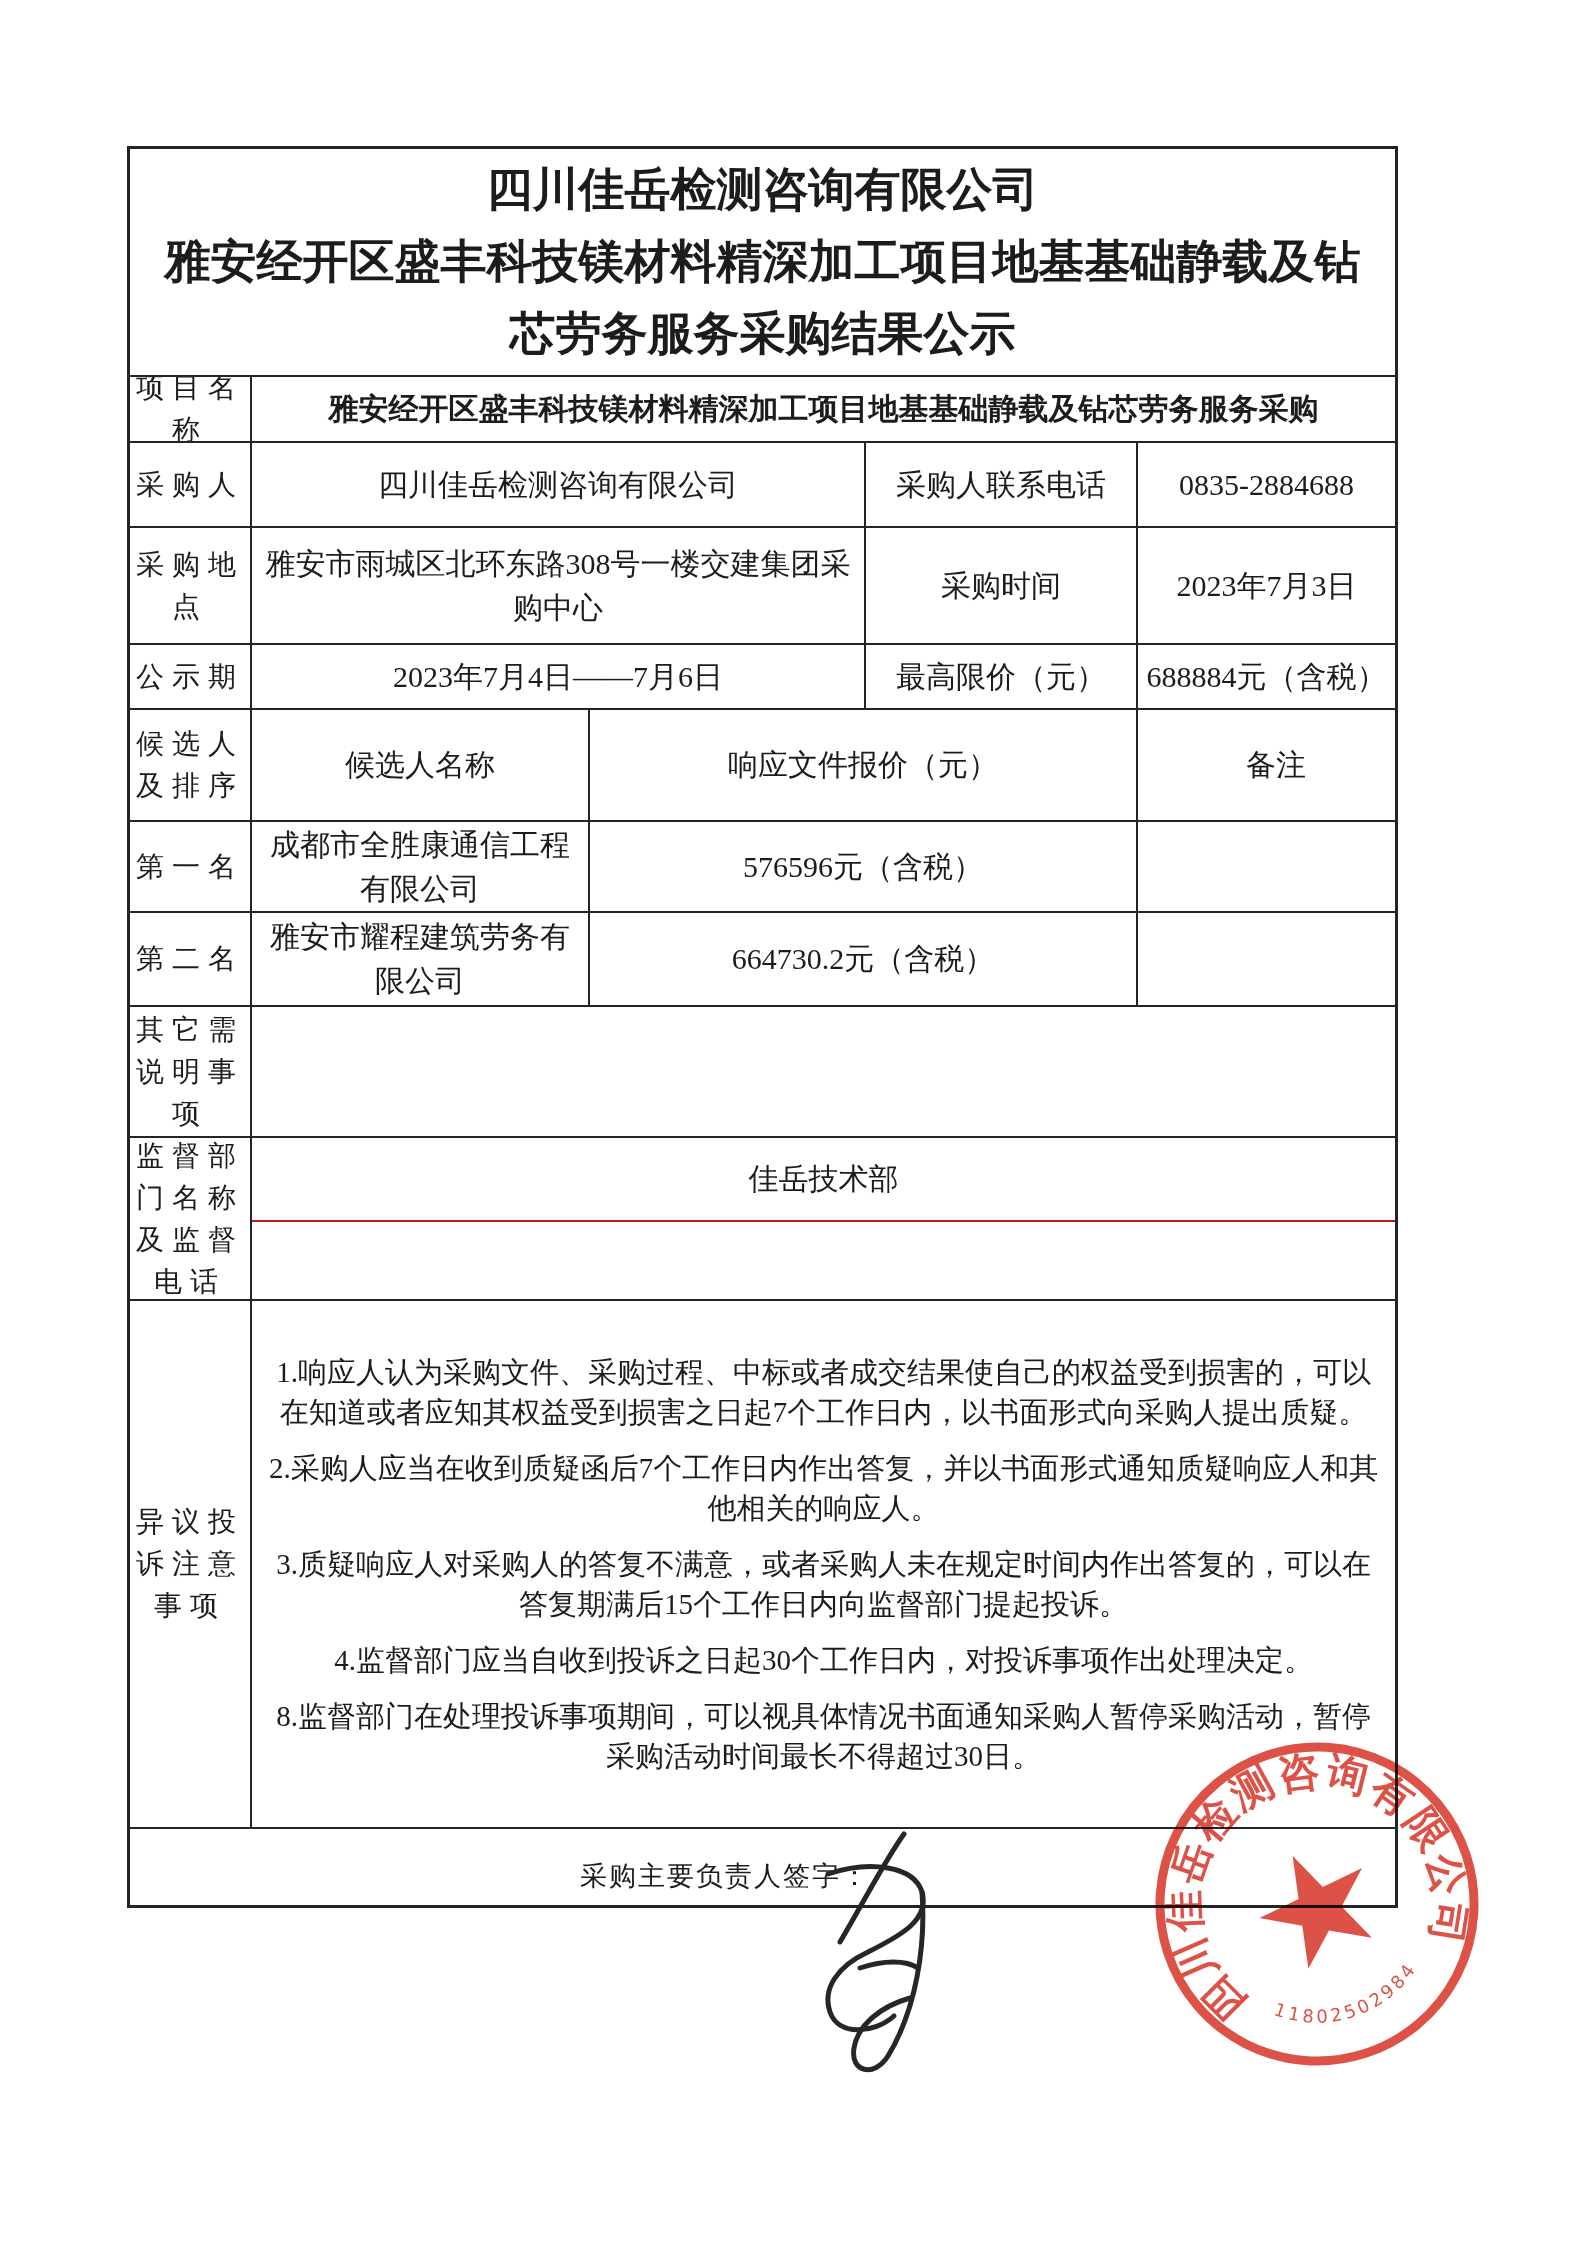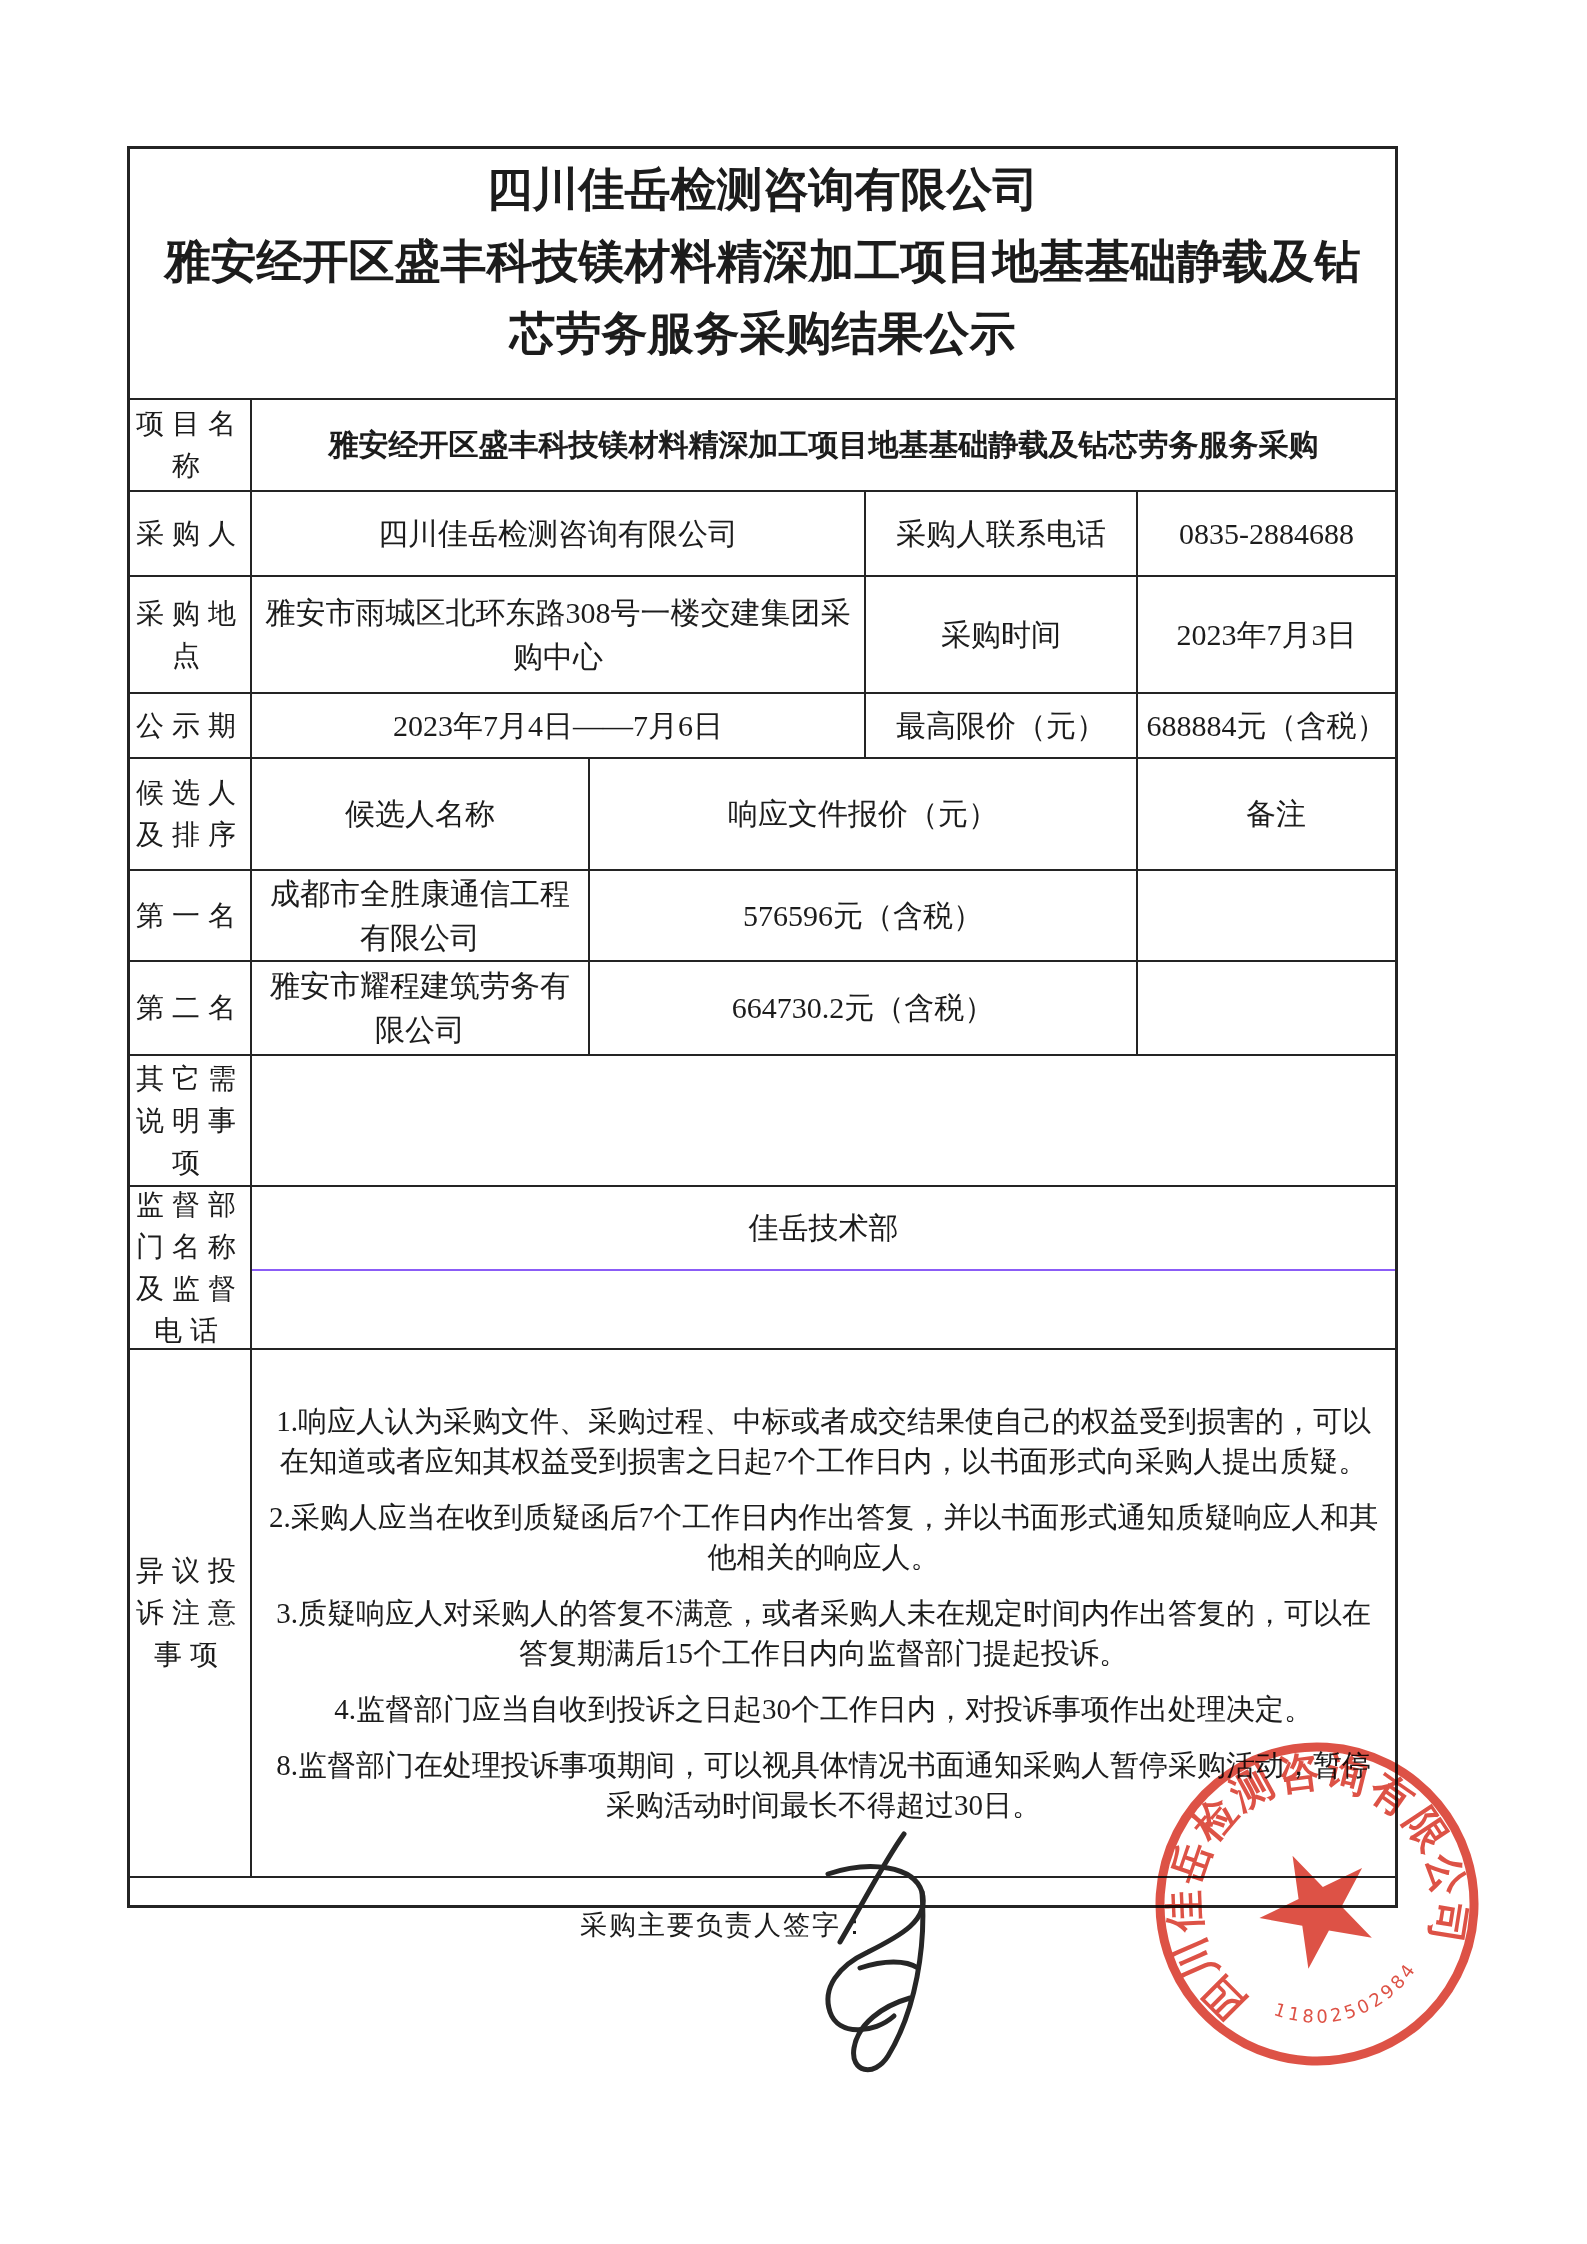--- a/index.html
+++ b/index.html
@@ -12,41 +12,41 @@
   .cell{box-sizing:border-box;border-left:2px solid #242424;display:flex;align-items:center;
         justify-content:center;text-align:center;overflow:hidden;}
   .cell.nol{border-left:none;}
   .label-cell{width:120px;font-size:28px;letter-spacing:8px;line-height:42px;padding:0 1px;}
   .val{font-size:30px;line-height:44px;padding:0 6px;}
   .bold{font-weight:bold;}
   
   .title-block{height:226px;flex-direction:column;justify-content:center;align-items:center;}
   .title-line{font-size:46px;line-height:72px;font-weight:bold;text-align:center;width:100%;}
   
-  .r-project{height:92px;margin-top:23px;}
+  .r-project{height:66px;}
   .r-purchaser{height:85px;}
   .r-location{height:117px;}
   .r-publicity{height:65px;}
   .r-cand-head{height:112px;}
   .r-cand1{height:91px;}
   .r-cand2{height:94px;}
   .r-other{height:131px;}
   .r-super{height:163px;}
   .r-objection{height:528px;}
   .r-sign{height:96px;}
   
   .w-val-wide{width:1145px;}
   .w-val-mid{width:614px;}
   .w-sub-label{width:272px;}
   .w-sub-val{width:259px;}
   .w-cand-name{width:338px;}
   .w-cand-quote{width:548px;}
   .w-remark{width:259px;padding-left:25px;}
   .super-col{width:1145px;display:flex;flex-direction:column;border-left:2px solid #242424;box-sizing:border-box;}
-  .super-sub1{height:84px;border-bottom:2px solid #8b5cf6;box-sizing:border-box;display:flex;
+  .super-sub1{height:84px;border-bottom:2px solid #b91c1c;box-sizing:border-box;display:flex;
         align-items:center;justify-content:center;font-size:30px;}
   .super-sub2{flex:1 1 auto;}
   .objection-body{width:1145px;flex-direction:column;justify-content:center;padding:0 16px;}
   .objection-body p{margin:8px;font-size:29px;line-height:40px;text-align:center;width:100%;}
   .sign-cell{width:1265px;justify-content:flex-start;padding-left:450px;font-size:27px;letter-spacing:2px;}
   .sig-svg{position:absolute;left:800px;top:1818px;}
   .stamp-svg{position:absolute;left:1137px;top:1724px;opacity:.88;mix-blend-mode:multiply;}
 </style>
 </head>
 <body>

